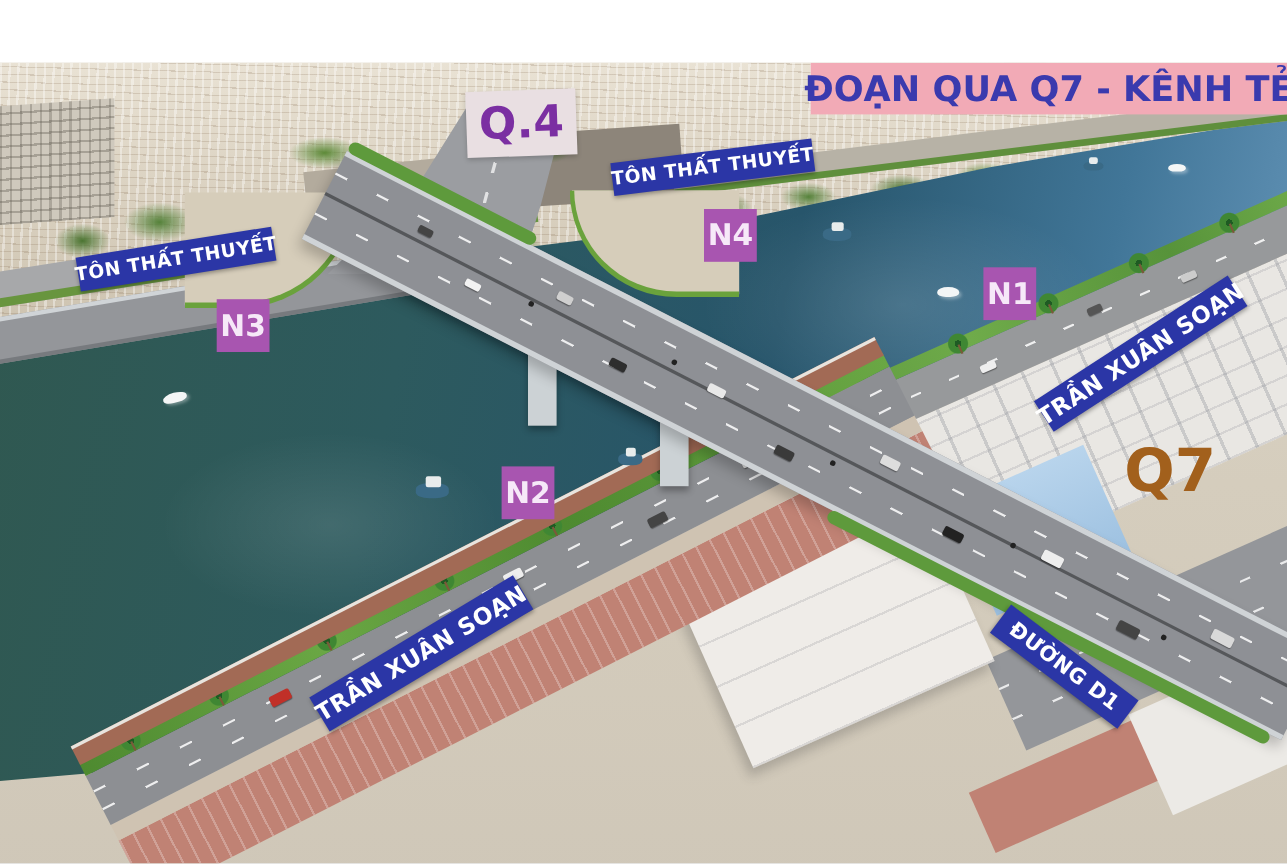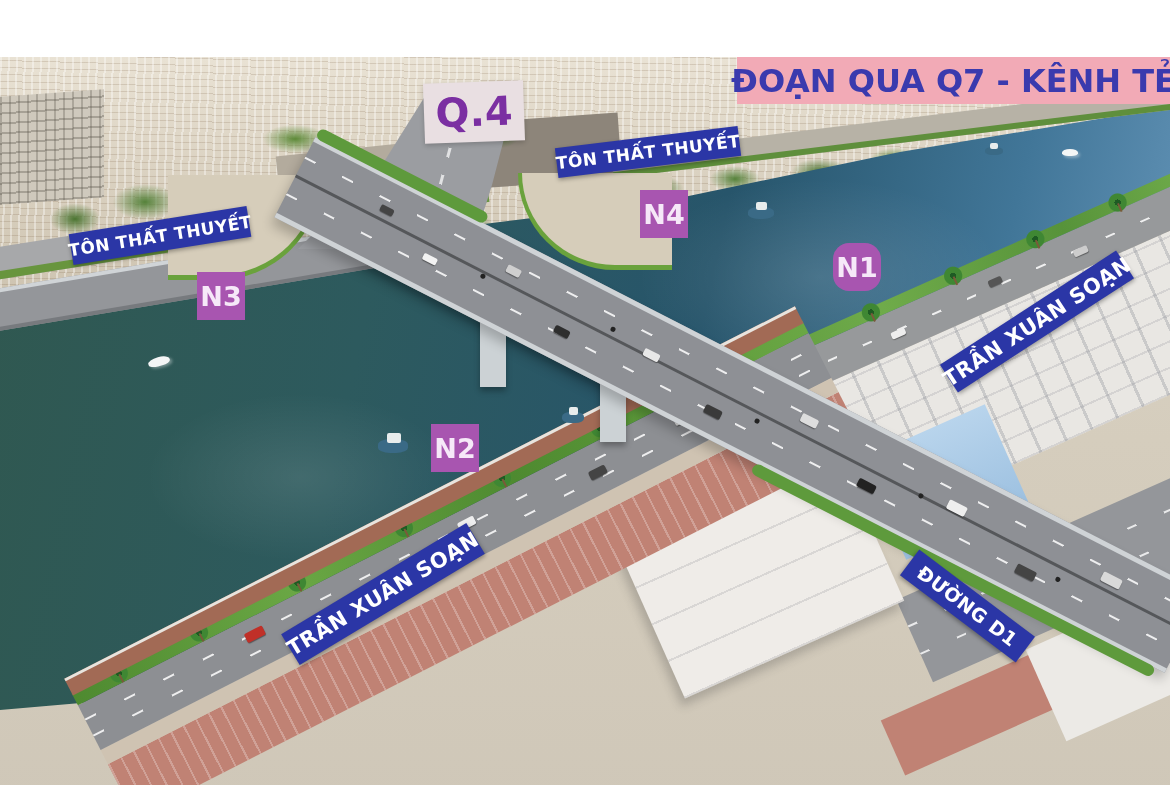--- a/index.html
+++ b/index.html
@@ -250,23 +250,24 @@
       <span class="veh" style="left:900px;top:22px;width:21px;height:10px;background:#d9d9d9;"></span>
       <span class="moto" style="left:210px;top:40px;"></span>
       <span class="moto" style="left:350px;top:28px;"></span>
       <span class="moto" style="left:520px;top:44px;"></span>
       <span class="moto" style="left:700px;top:36px;"></span>
       <span class="moto" style="left:860px;top:48px;"></span>
     </div>
 
     <div class="title-band">ĐOẠN QUA Q7 - KÊNH TẺ</div>
     <div class="q4-box">Q.4</div>
+    <div class="q7-text">Q7</div>
     <div class="signblue ttt-top">TÔN THẤT THUYẾT</div>
     <div class="signblue ttt-left">TÔN THẤT THUYẾT</div>
     <div class="signblue txs-right">TRẦN XUÂN SOẠN</div>
     <div class="signblue txs-bottom">TRẦN XUÂN SOẠN</div>
     <div class="signblue d1-sign">ĐƯỜNG D1</div>
     <div class="node" style="left:640px;top:133px;">N4</div>
     <div class="node" style="left:197px;top:215px;">N3</div>
-    <div class="node" style="left:833px;top:186px;border-radius:16px;">N1</div>
-    <div class="node" style="left:431px;top:367px;">N2</div>
+    <div class="node" style="left:894px;top:186px;">N1</div>
+    <div class="node" style="left:456px;top:367px;">N2</div>
   </div>
 </div>
 
 </body></html>

